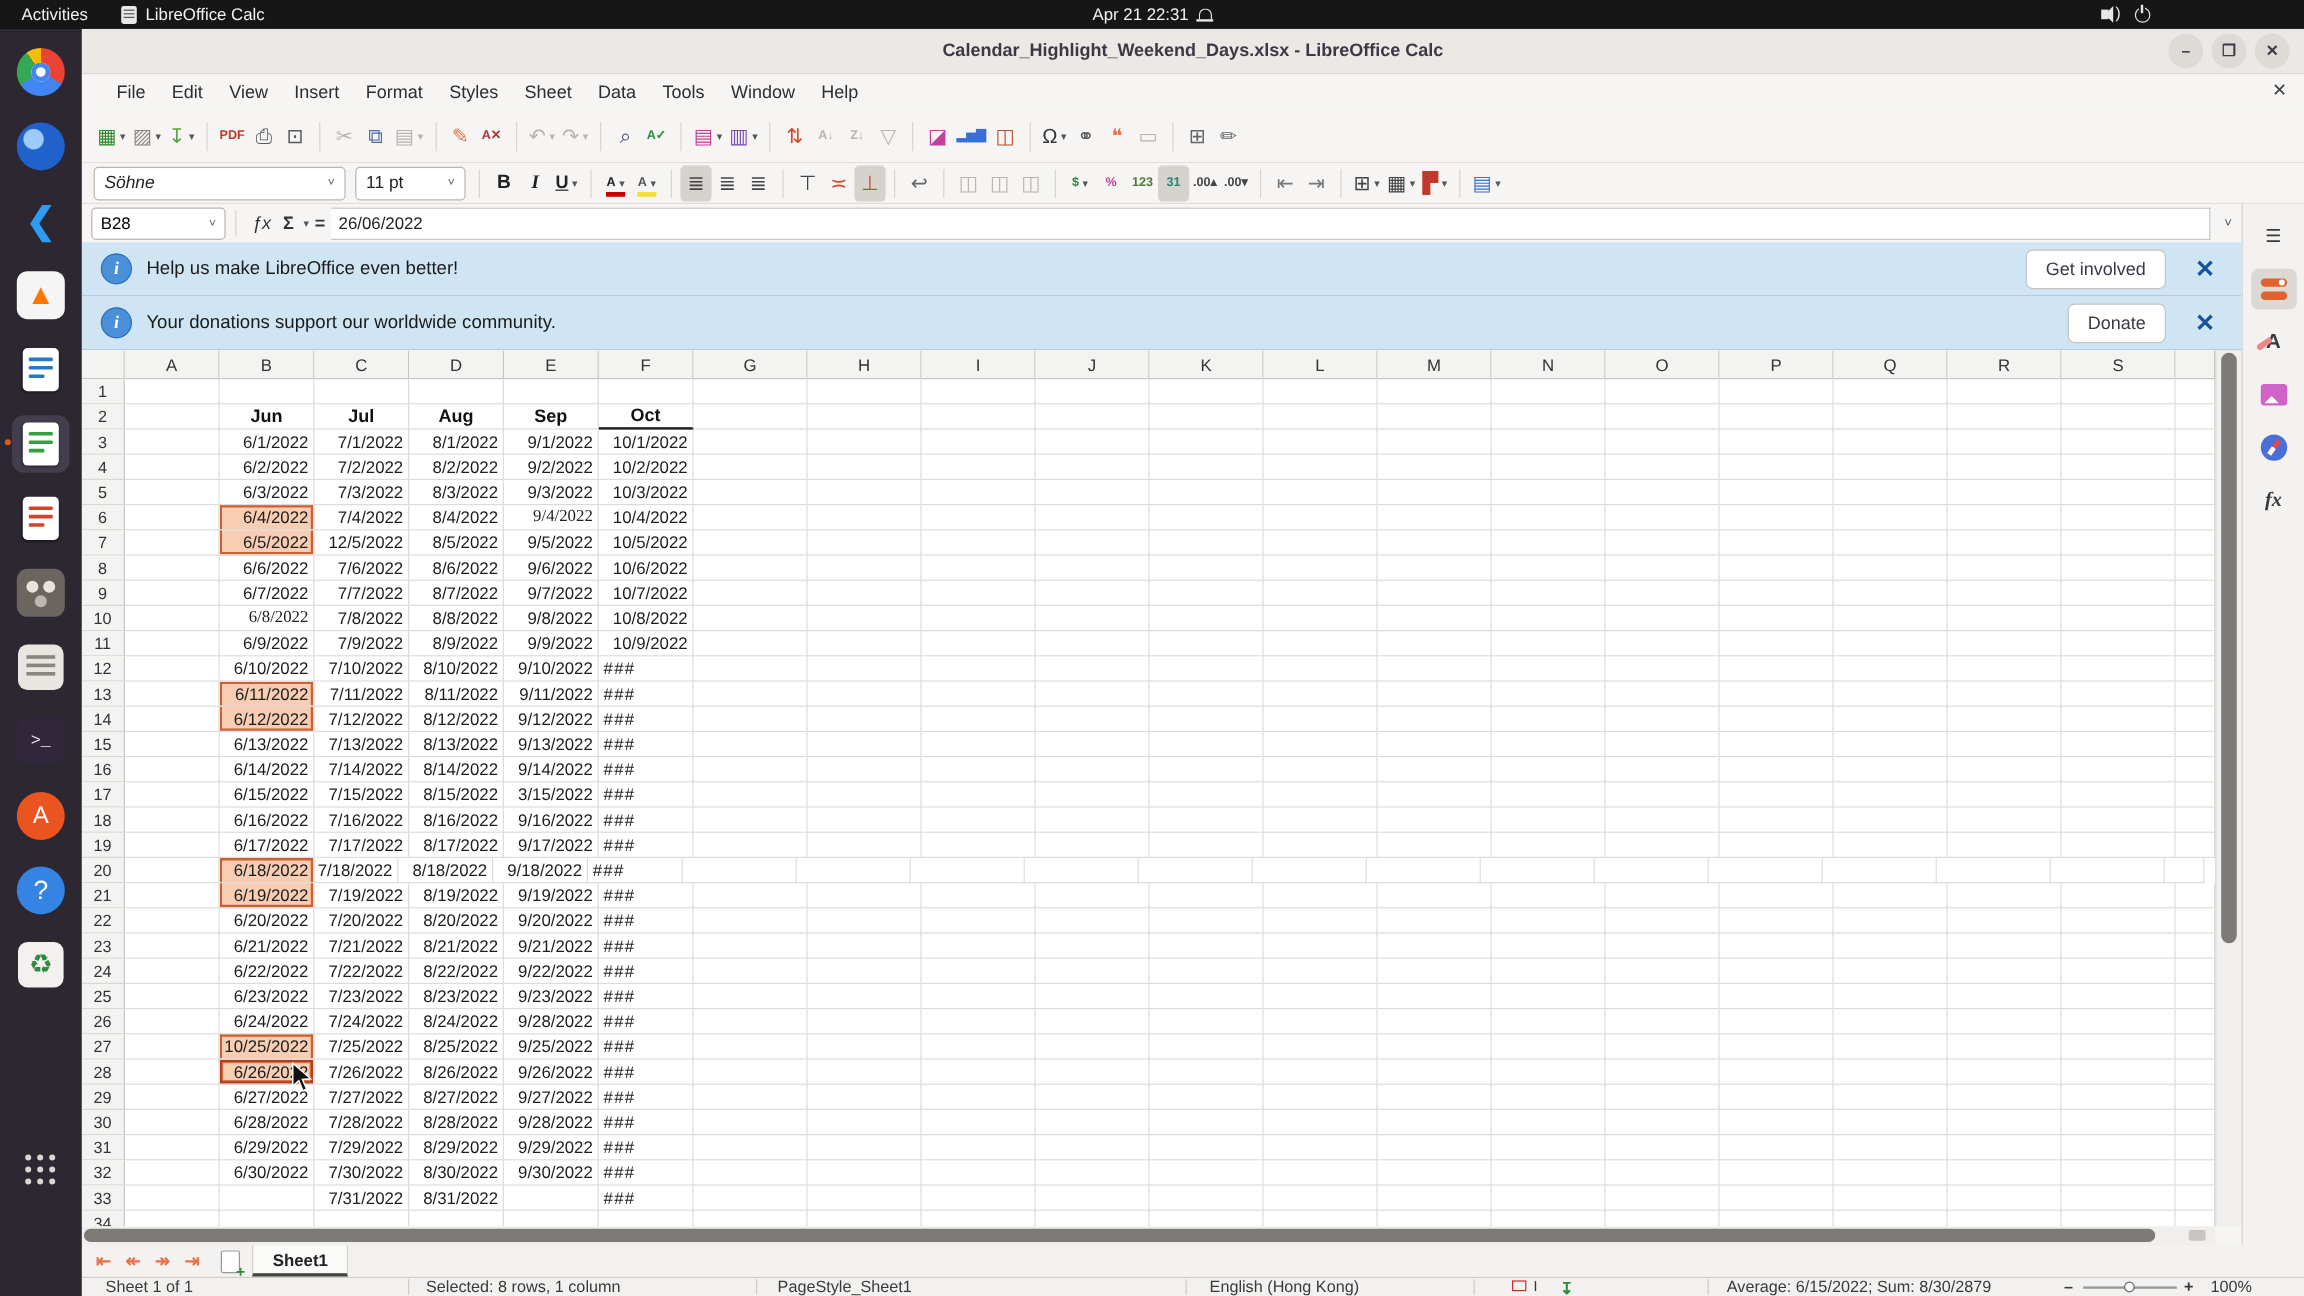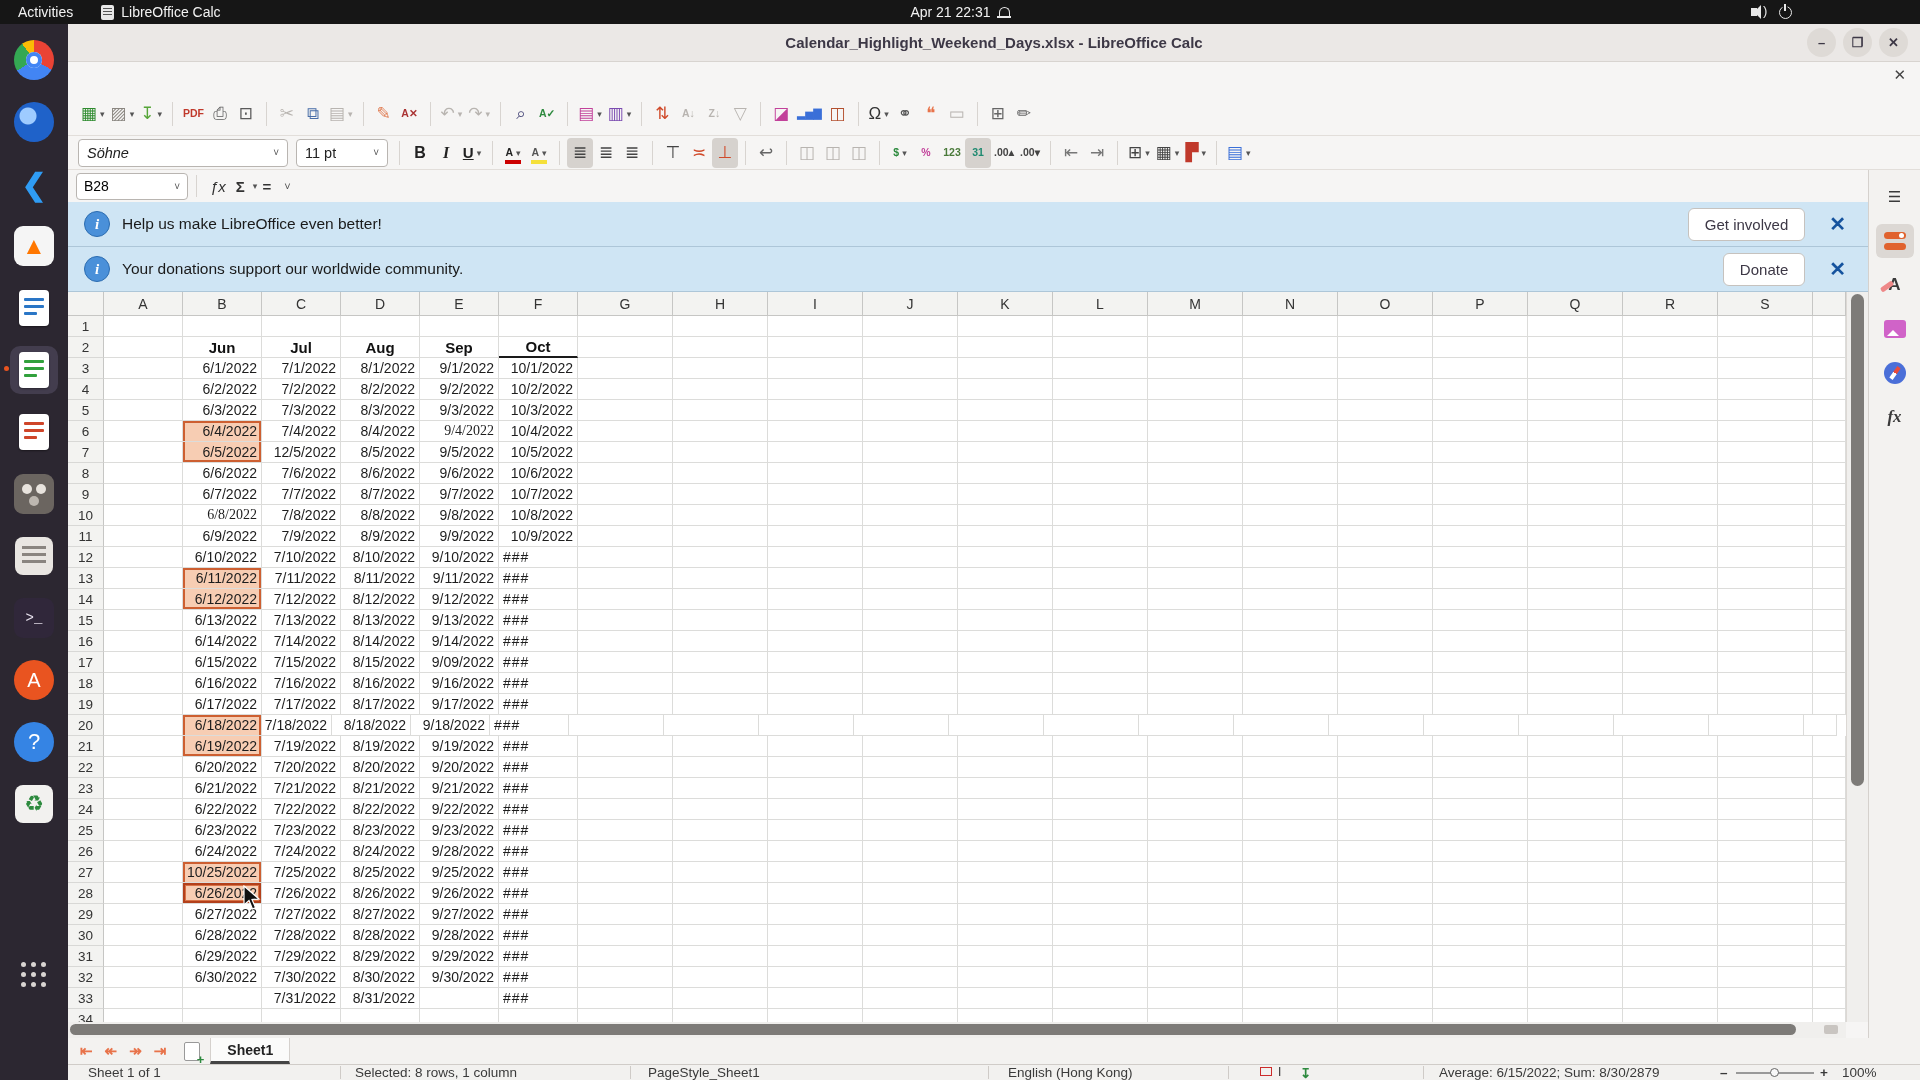--- a/index.html
+++ b/index.html
@@ -258,20 +258,35 @@
 
   <div id="titlebar">
     <span>Calendar_Highlight_Weekend_Days.xlsx - LibreOffice Calc</span>
     <div class="winbtns">
       <div class="winbtn">–</div>
       <div class="winbtn">❐</div>
       <div class="winbtn">✕</div>
     </div>
   </div>
 
+  <div id="menubar">
+      <span class="menu-items" style="display:flex;">
+        <span class="menu-item">File</span>
+        <span class="menu-item">Edit</span>
+        <span class="menu-item">View</span>
+        <span class="menu-item">Insert</span>
+        <span class="menu-item">Format</span>
+        <span class="menu-item">Styles</span>
+        <span class="menu-item">Sheet</span>
+        <span class="menu-item">Data</span>
+        <span class="menu-item">Tools</span>
+        <span class="menu-item">Window</span>
+        <span class="menu-item">Help</span>
+      </span>
+    </div>
   <span id="menu-close">✕</span>
 
   <div class="toolbar" id="stdbar">
       <span class="tbtn">
         <span class="tglyph" style="color: rgb(46, 139, 46);">▦</span>
         <span class="dd">▾</span>
       </span>
       <span class="tbtn">
         <span class="tglyph" style="color: rgb(138, 134, 128);">▨</span>
         <span class="dd">▾</span>
@@ -496,20 +511,23 @@
   <div id="formulabar">
     <div id="namebox">
       <span>B28</span>
       <span class="caret" style="font-size:10px;color:#555;">˅</span>
     </div>
     <span class="fb-sep"></span>
     <span class="fb-ico" style="font-style:italic;font-weight:normal;">ƒx</span>
     <span class="fb-ico">Σ</span>
     <span class="dd">▾</span>
     <span class="fb-ico">=</span>
+    <div id="formula-input">
+      <span>26/06/2022</span>
+    </div>
     <span id="fb-expand">˅</span>
   </div>
 
   <div class="infobar" id="infobar1">
     <span class="info-ico">i</span>
     <span>Help us make LibreOffice even better!</span>
     <span class="info-spacer"></span>
     <button class="info-btn">Get involved</button>
     <span class="info-close">✕</span>
   </div>
@@ -913,21 +931,21 @@
           <div class="cell" style="width: 95px;"></div>
           <div class="cell" style="width: 95px;"></div>
           <div class="cell" style="width: 33px;"></div>
         </div>
         <div class="g-row">
           <div class="rowhdr">17</div>
           <div class="cell" style="width: 79px;"></div>
           <div class="cell num" style="width: 79px;">6/15/2022</div>
           <div class="cell num" style="width: 79px;">7/15/2022</div>
           <div class="cell num" style="width: 79px;">8/15/2022</div>
-          <div class="cell num" style="width: 79px;">9/09/2022</div>
+          <div class="cell num" style="width: 79px;">3/15/2022</div>
           <div class="cell ovf" style="width: 79px;">###</div>
           <div class="cell" style="width: 95px;"></div>
           <div class="cell" style="width: 95px;"></div>
           <div class="cell" style="width: 95px;"></div>
           <div class="cell" style="width: 95px;"></div>
           <div class="cell" style="width: 95px;"></div>
           <div class="cell" style="width: 95px;"></div>
           <div class="cell" style="width: 95px;"></div>
           <div class="cell" style="width: 95px;"></div>
           <div class="cell" style="width: 95px;"></div>

